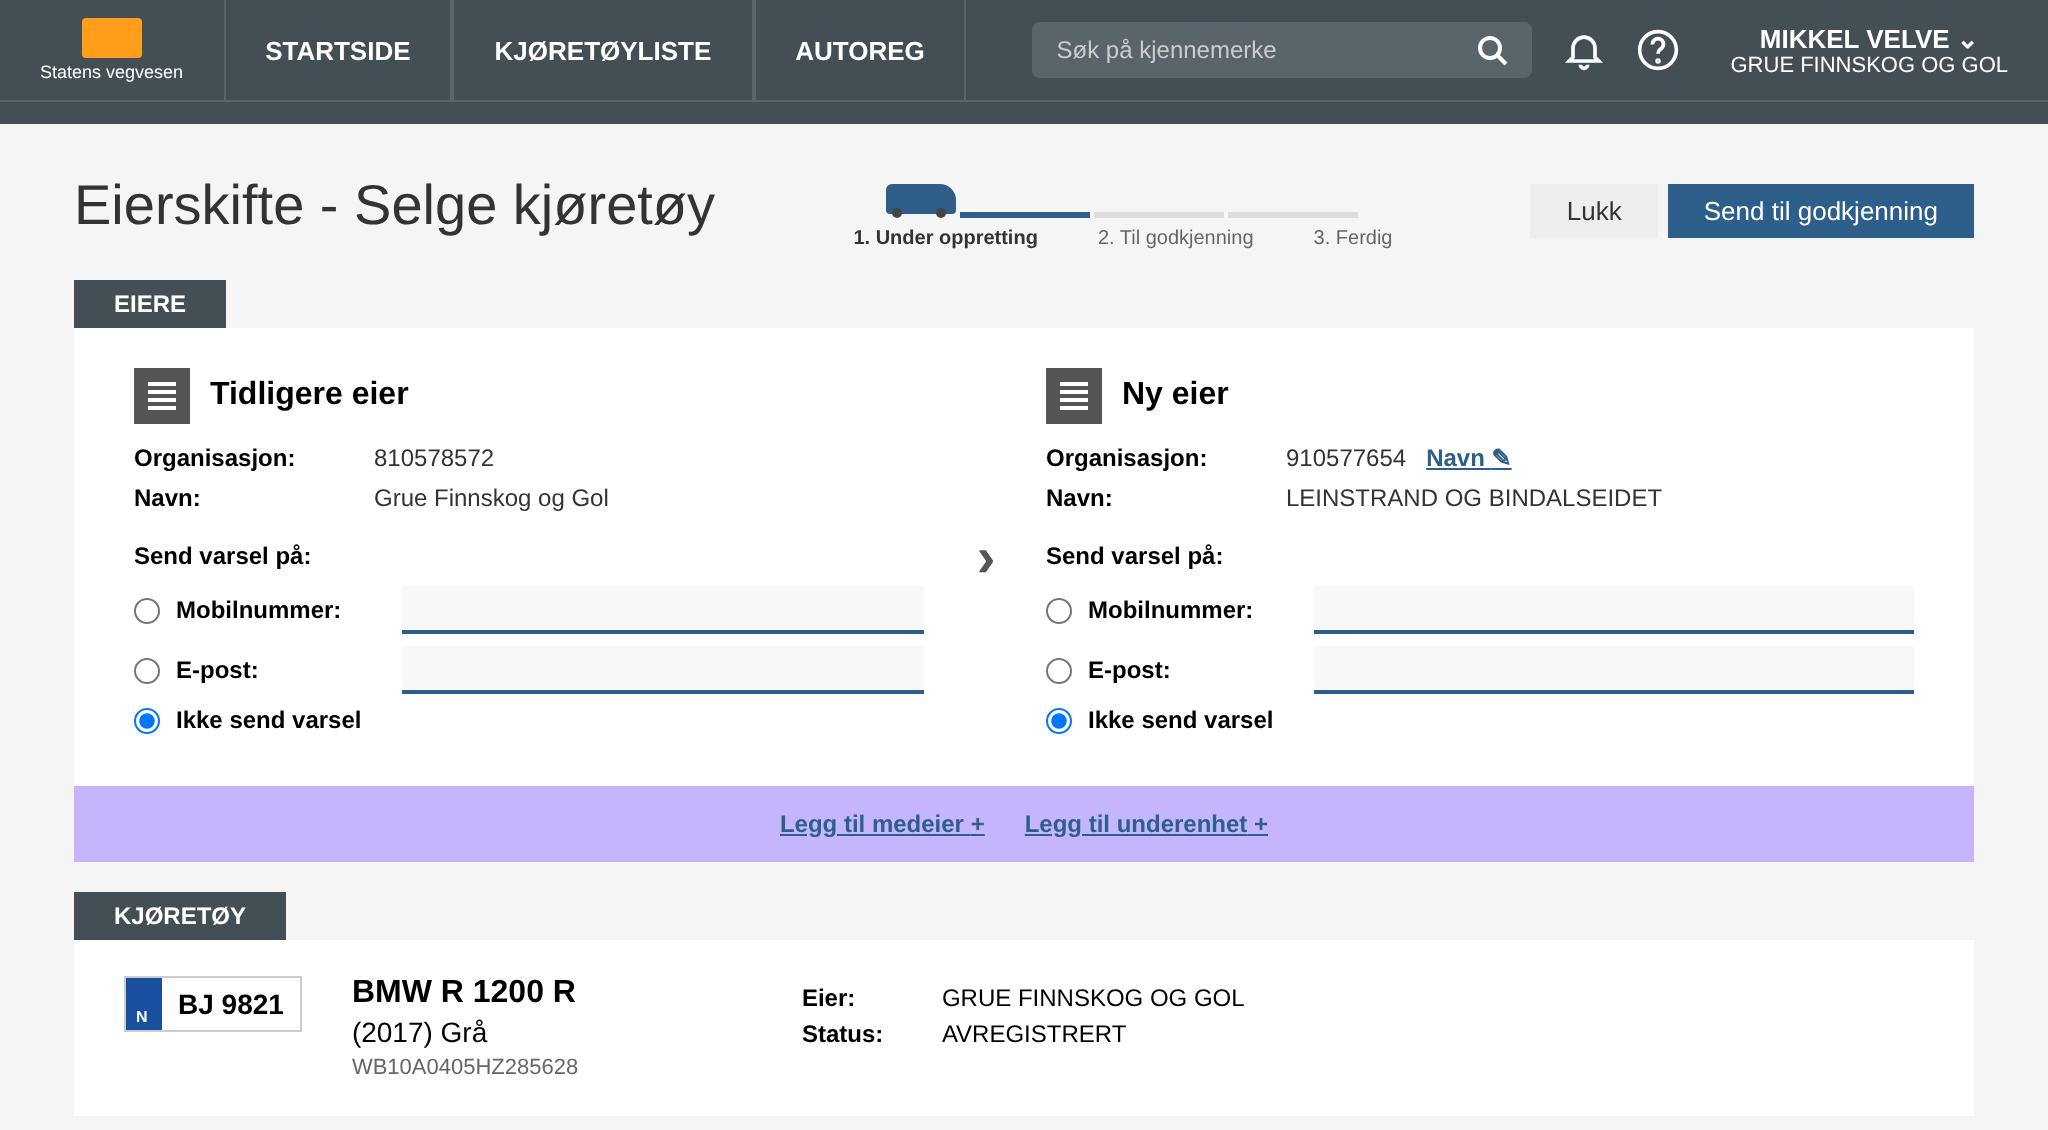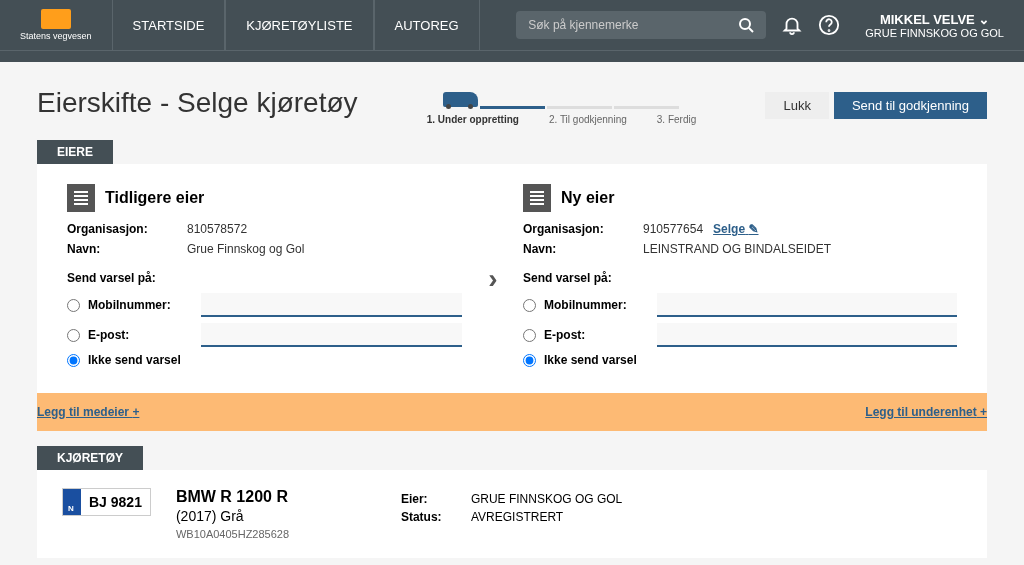--- a/index.html
+++ b/index.html
@@ -3,21 +3,21 @@
 <meta charset="utf-8">
 <style>
 * { margin: 0; padding: 0; box-sizing: border-box; font-family: Arial, sans-serif; }
 body { background: #f5f5f5; }
 
 
 .header { background: #444f55; color: #fff; display: flex; align-items: center; padding: 0 20px; height: 50px; }
 .logo-area { display: flex; flex-direction: column; align-items: center; padding-right: 20px; font-size: 9px; }
 .logo-icon { width: 30px; height: 20px; background: #ff9e1b; border-radius: 2px; display: flex; align-items: center; justify-content: center; margin-bottom: 2px; }
 .nav { display: flex; }
-.nav-item { padding: 0 20px; height: 50px; display: flex; align-items: center; border-left: 1px solid #5a656b; border-right: 1px solid #5a656b; font-size: 13px; font-weight: normal; cursor: pointer; }
+.nav-item { padding: 0 20px; height: 50px; display: flex; align-items: center; border-left: 1px solid #5a656b; border-right: 1px solid #5a656b; font-size: 13px; font-weight: bold; cursor: pointer; }
 .search-wrap { margin-left: auto; display: flex; align-items: center; gap: 15px; }
 .search-box { background: #5a656b; border-radius: 4px; display: flex; align-items: center; padding: 6px 12px; width: 250px; }
 .search-box input { background: transparent; border: none; color: #bef264; flex: 1; outline: none; font-size: 12px; }
 .search-box input::placeholder { color: #ccc; }
 .user-area { text-align: right; font-size: 11px; margin-left: 10px; }
 .user-name { font-weight: bold; font-size: 13px; text-align: center; }
 
 
 .subbar { background: #444f55; height: 12px; border-top: 1px solid #5a656b; }
 
@@ -51,21 +51,21 @@
 .org-icon::before { content: ''; width: 14px; height: 14px; background: repeating-linear-gradient(#fff,#fff 2px,#555 2px,#555 4px); }
 .owner-title { font-size: 16px; font-weight: bold; }
 .field-row { display: flex; font-size: 12px; margin: 6px 0; }
 .field-label { width: 120px; font-weight: bold; }
 .field-value { color: #333; }
 .link { color: #2d5f8a; text-decoration: underline; cursor: pointer; font-weight: bold; }
 .send-label { font-size: 12px; font-weight: bold; margin: 15px 0 8px; }
 .radio-row { display: flex; align-items: center; gap: 8px; margin: 6px 0; }
 .radio-row label { font-size: 12px; font-weight: bold; width: 105px; }
 .radio-input { flex: 1; border: none; border-bottom: 2px solid #2d5f8a; background: #f8f8f8; height: 24px; padding: 2px 5px; outline: none; }
-.add-links { display: flex; gap: 20px; justify-content: space-between; padding: 12px 0; background: #fdba74; font-size: 12px; }
+.add-links { display: flex; gap: 20px; justify-content: center; padding: 12px 0; background: #c4b5fd; font-size: 12px; }
 
 
 .vehicle-panel { background: #fff; padding: 18px 25px; display: flex; gap: 25px; align-items: flex-start; }
 .plate { display: flex; align-items: center; background: #fff; border: 1px solid #ccc; font-weight: bold; font-size: 14px; }
 .plate-flag { width: 18px; height: 26px; background: #1a4fa0; position: relative; }
 .plate-flag::before { content: 'N'; color: #fff; font-size: 8px; position: absolute; bottom: 2px; left: 5px; }
 .plate-text { padding: 4px 8px; }
 .vehicle-info { flex: 0 0 200px; }
 .vehicle-name { font-size: 16px; font-weight: bold; }
 .vehicle-desc { font-size: 14px; margin-top: 2px; }
@@ -182,21 +182,21 @@
 
     <div class="owner-col">
       <div class="owner-header">
         <div class="org-icon"></div>
         <div class="owner-title">Ny eier</div>
       </div>
       <div class="field-row">
         <div class="field-label">Organisasjon:</div>
         <div class="field-value">
           <span>910577654</span>&nbsp;&nbsp;
-          <span class="link"><span>Selge</span> <span>✎</span></span>
+          <span class="link"><span>Navn</span> <span>✎</span></span>
         </div>
       </div>
       <div class="field-row">
         <div class="field-label">Navn:</div>
         <div class="field-value">LEINSTRAND OG BINDALSEIDET</div>
       </div>
       <div class="send-label">Send varsel på:</div>
       <div class="radio-row">
         <input type="radio" name="new" style="">
         <label>Mobilnummer:</label>

